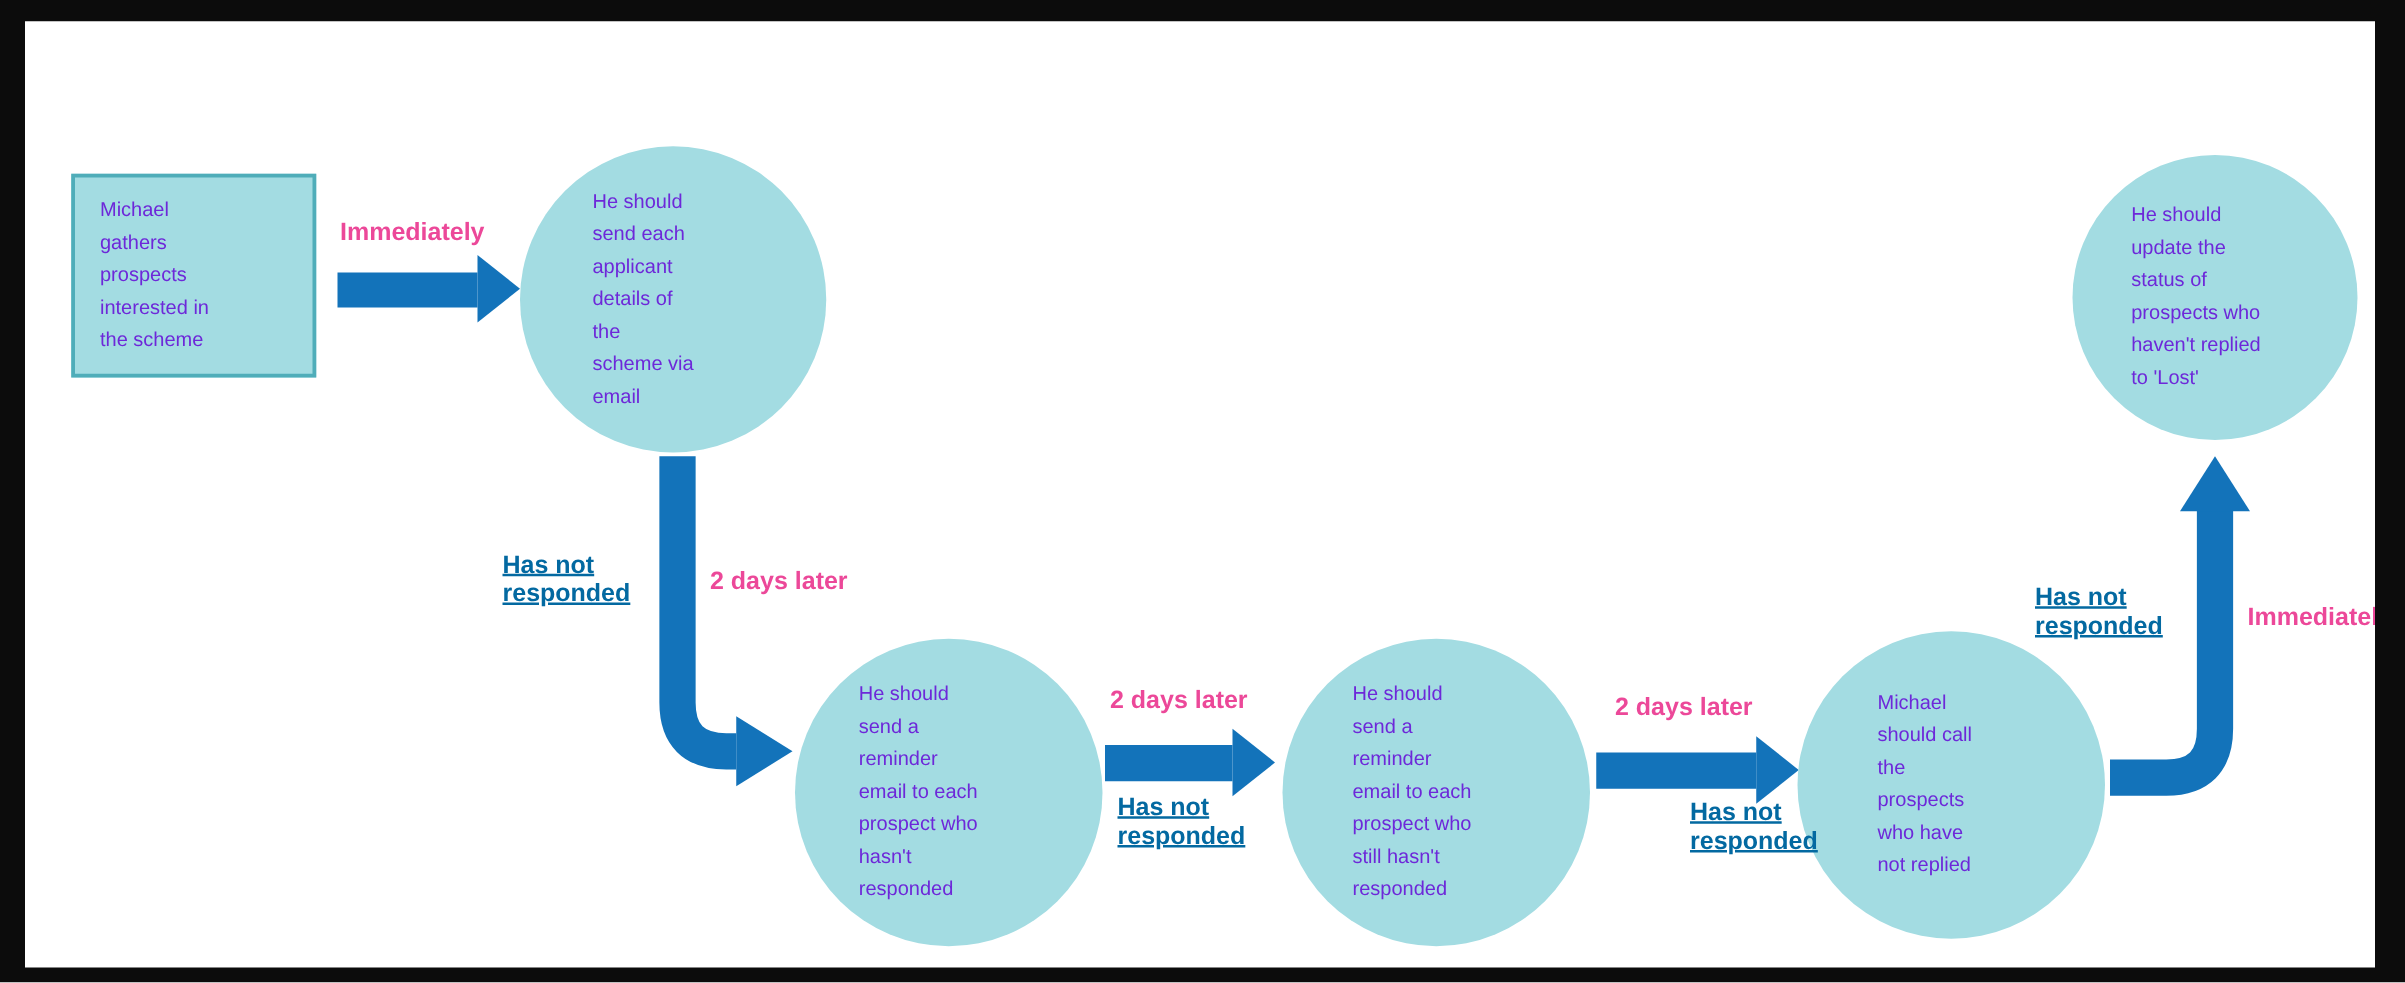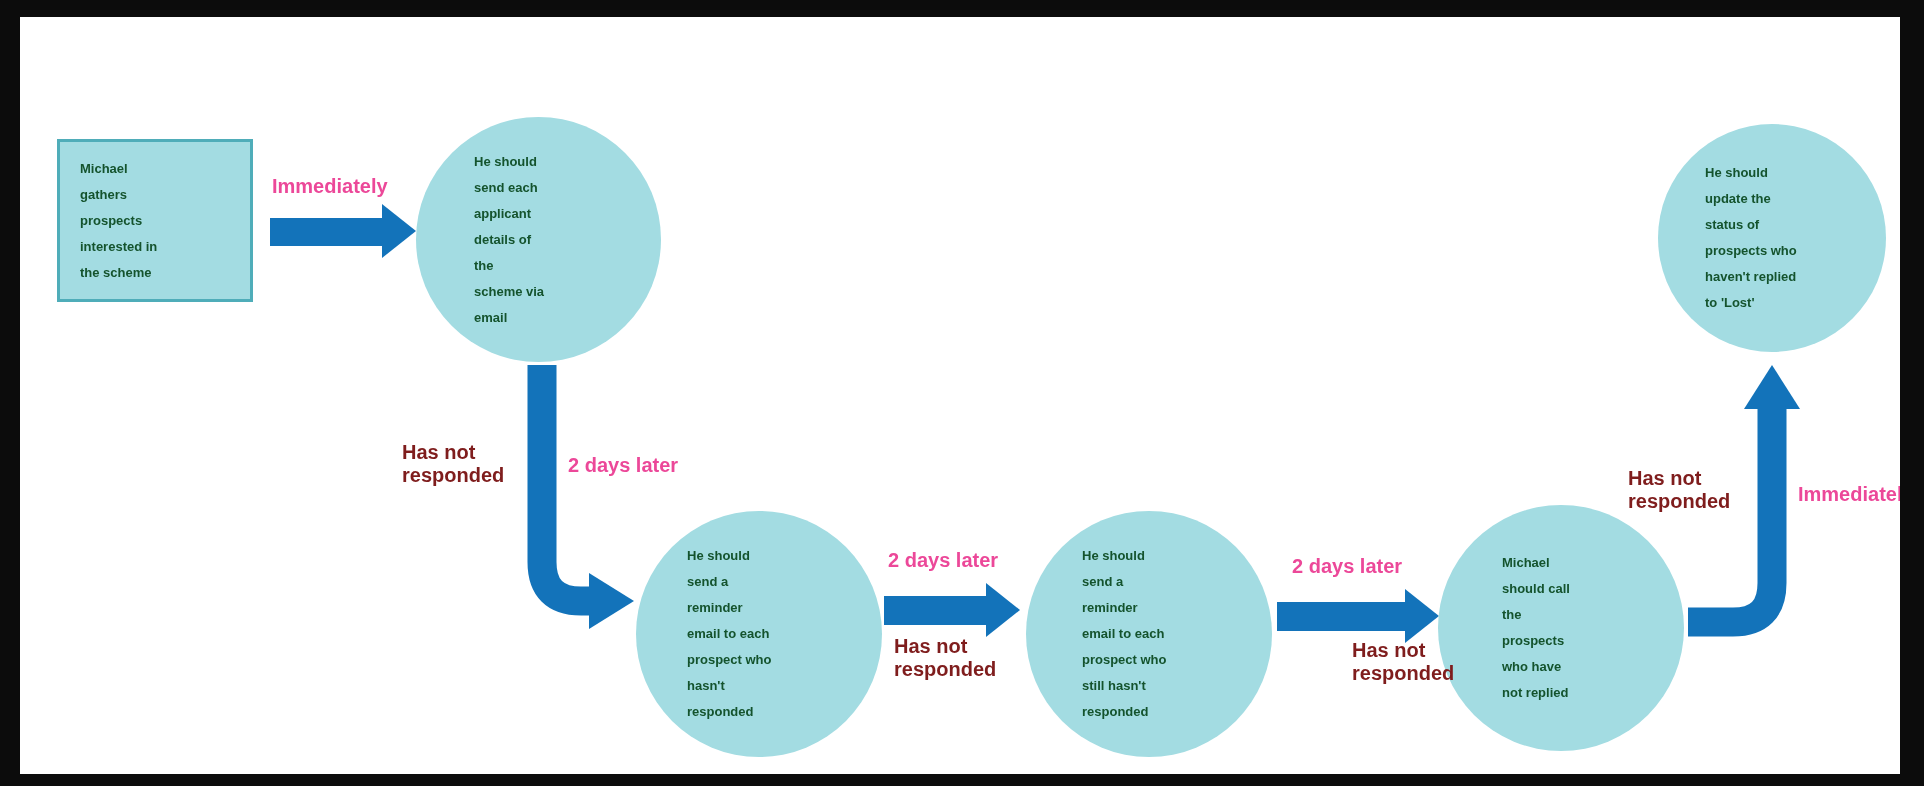--- a/index.html
+++ b/index.html
@@ -21,35 +21,35 @@
     border:3px solid #4fadb9;
     box-sizing:border-box;
     display:flex;align-items:center;
   }
   .circle-node{
     background:#a3dce2;
     border-radius:50%;
     display:flex;align-items:center;
   }
   .node-text{
-    color:#14532d;
-    font-weight:bold;
-    font-size:13px;
+    color:#6d28d9;
+    font-weight:normal;
+    font-size:16px;
     line-height:26px;
     white-space:pre-line;
   }
   
   .lbl{
     font-weight:bold;
     font-size:20px;
     line-height:23px;
     white-space:pre-line;
   }
   .lbl-red{color:#ec4899;}
-  .lbl-green{color:#7f1d1d;}
+  .lbl-green{color:#0369a1;text-decoration:underline;}
   
   .h-arrow .bar{position:absolute;background:#1373ba;}
   .h-arrow .head{
     position:absolute;width:0;height:0;
     border-top:27px solid transparent;
     border-bottom:27px solid transparent;
     border-left:34px solid #1373ba;
   }
   svg{position:absolute;left:0;top:0;width:1924px;height:786px;pointer-events:none;}
   .elbow{stroke:#1373ba;stroke-width:29;fill:none;}

